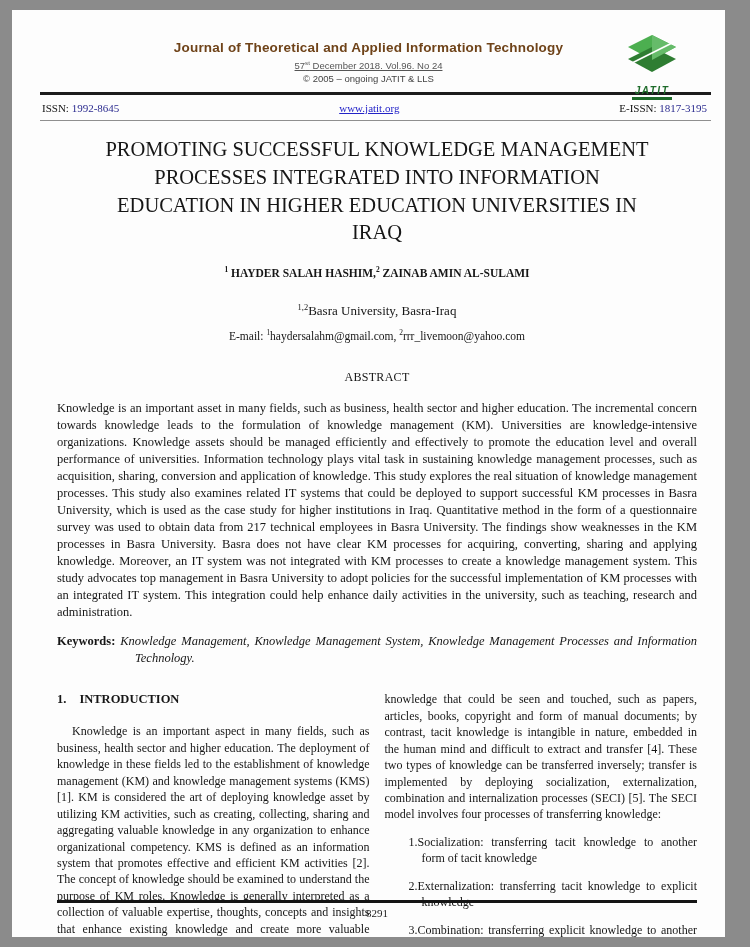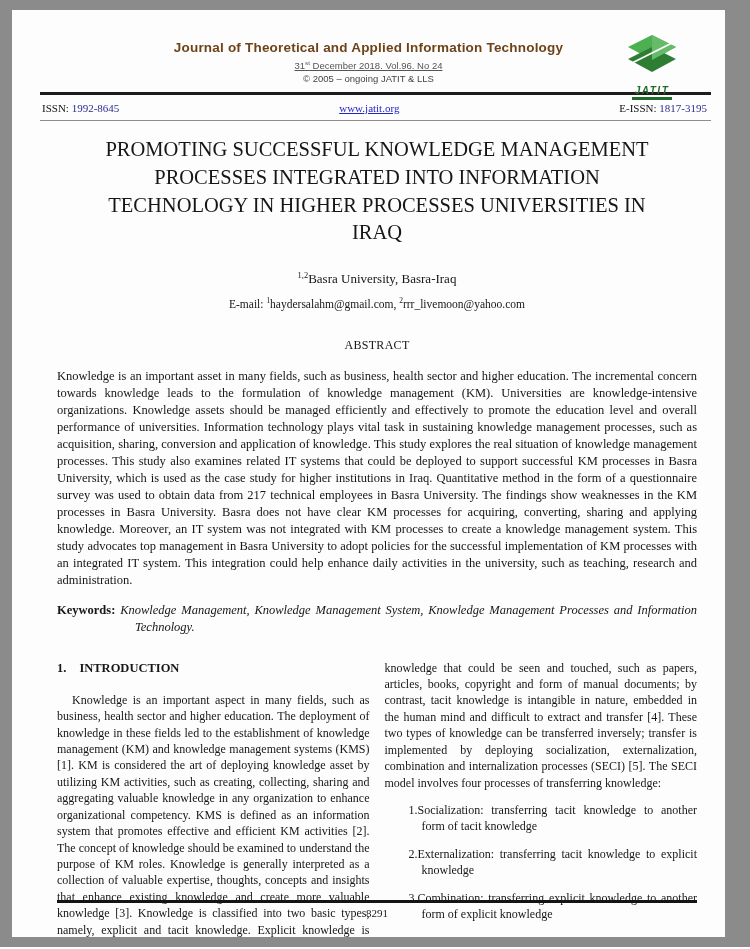--- a/index.html
+++ b/index.html
@@ -61,21 +61,21 @@
 </style>
 </head>
 <body>
 
 <div class="stage">
   <div class="sheet">
 
     <div class="header">
       <div class="h-center">
         <div class="journal-title">Journal of Theoretical and Applied Information Technology</div>
-        <div class="issue-line"><span>31</span><sup>st</sup><span> December 2018. Vol.96. No 24</span></div>
+        <div class="issue-line"><span>57</span><sup>st</sup><span> December 2018. Vol.96. No 24</span></div>
         <div class="copyright">© 2005 – ongoing  JATIT &amp; LLS</div>
       </div>
 
       <div class="logo">
         <span>
           <svg width="56" height="42" viewBox="0 0 56 42" aria-hidden="true">
             <polygon points="28,1 52,13 28,26 4,13" fill="#4caf50"></polygon>
             <polygon points="28,13 52,25 28,38 4,25" fill="#2e7d32"></polygon>
             <polygon points="28,1 52,13 28,26" fill="#66bb6a"></polygon>
             <line x1="6" y1="30" x2="50" y2="8" stroke="#ffffff" stroke-width="1.6"></line>
@@ -93,24 +93,25 @@
       </div>
 
       <div class="rule-thin"></div>
     </div>
 
     <div class="content">
 
       <div class="art-title">
         <div>PROMOTING SUCCESSFUL KNOWLEDGE MANAGEMENT</div>
         <div>PROCESSES INTEGRATED INTO INFORMATION</div>
-        <div>TECHNOLOGY IN HIGHER PROCESSES UNIVERSITIES IN</div>
+        <div>EDUCATION IN HIGHER EDUCATION UNIVERSITIES IN</div>
         <div>IRAQ</div>
       </div>
 
+      <div class="authors"><sup>1</sup><span> HAYDER SALAH HASHIM,</span><sup>2</sup><span> ZAINAB AMIN AL-SULAMI</span></div>
 
       <div class="affil"><sup>1,2</sup><span>Basra University, Basra-Iraq</span></div>
 
       <div class="email"><span>E-mail: </span><sup>1</sup><span>haydersalahm@gmail.com, </span><sup>2</sup><span>rrr_livemoon@yahoo.com</span></div>
 
       <div class="abs-head">ABSTRACT</div>
 
       <p class="abs-text">Knowledge is an important asset in many fields, such as business, health sector and higher education. The incremental concern towards knowledge leads to the formulation of knowledge management (KM). Universities are knowledge-intensive organizations. Knowledge assets should be managed efficiently and effectively to promote the education level and overall performance of universities. Information technology plays vital task in sustaining knowledge management processes, such as acquisition, sharing, conversion and application of knowledge. This study explores the real situation of knowledge management processes. This study also examines related IT systems that could be deployed to support successful KM processes in Basra University, which is used as the case study for higher institutions in Iraq. Quantitative method in the form of a questionnaire survey was used to obtain data from 217 technical employees in Basra University. The findings show weaknesses in the KM processes in Basra University. Basra does not have clear KM processes for acquiring, converting, sharing and applying knowledge. Moreover, an IT system was not integrated with KM processes to create a knowledge management system. This study advocates top management in Basra University to adopt policies for the successful implementation of KM processes with an integrated IT system. This integration could help enhance daily activities in the university, such as teaching, research and administration.</p>
 
       <div class="keywords"><span class="kw-label">Keywords: </span><span class="kw-body">Knowledge Management, Knowledge Management System, Knowledge Management Processes and Information Technology.</span></div>

